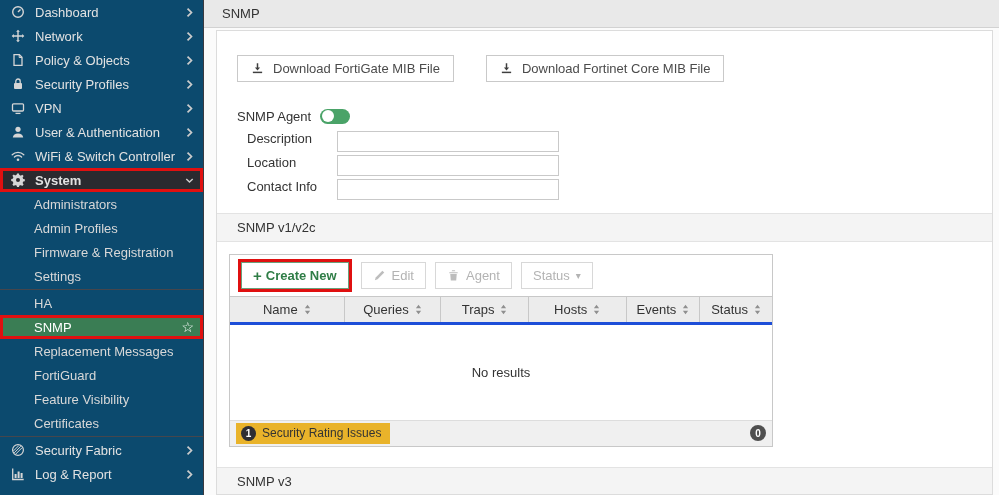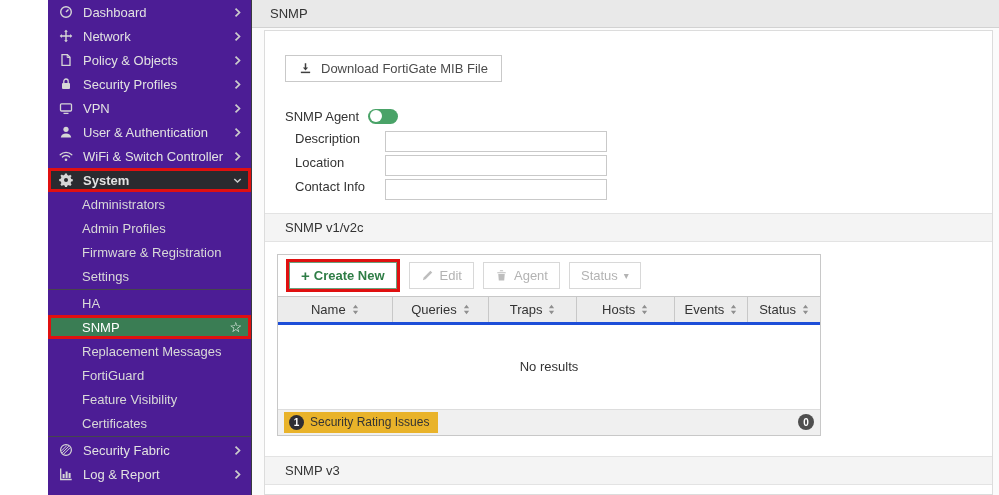--- a/index.html
+++ b/index.html
@@ -1,22 +1,22 @@
 <!DOCTYPE html>
 <html><head>
 <meta charset="utf-8">
 <style>
   * { box-sizing: border-box; }
   html,body { width:999px; height:495px; margin:0; overflow:hidden;
               font-family:"Liberation Sans", sans-serif; background:#fff; }
   body { display:flex; }
 
   
-  .sidebar { width:204px; min-width:204px; height:100%; background:#4c1d95; color:#e2e2e2;
-             font-size:13px; border-right:1px solid #3a3a40;margin-left:48px; }
+  .sidebar { width:204px; min-width:204px; height:100%; background:#0c4a6e; color:#e2e2e2;
+             font-size:13px; border-right:1px solid #3a3a40; }
   .sb-item { height:24px; display:flex; align-items:center; padding:0 9px; cursor:pointer; }
   .sb-item .ic { width:17px; height:15px; margin-right:9px; display:flex; align-items:center;
                  justify-content:center; color:#d6d6d6; flex-shrink:0; }
   .sb-item .ic svg { width:14px; height:14px; display:block; }
   .sb-item .lbl { flex:1; white-space:nowrap; overflow:hidden; }
   .sb-item .chev { color:#cccccc; display:flex; align-items:center; }
   .sb-item .chev svg { width:9px; height:11px; display:block; }
   .sb-item.sub { padding-left:34px; color:#d8d8d8; }
   .sb-item.bold { font-weight:bold; background:#2a2a2f; }
   .sb-item.selected { background:#3a7d54; color:#fff; }
@@ -63,21 +63,21 @@
   .caret { font-size:10px; }
 
   .thead { display:flex; background:#ececec; border-top:1px solid #c8c8c8; border-bottom:3px solid #1d4ed8; }
   .th { display:flex; align-items:center; justify-content:center; gap:6px; padding:5px 0;
         font-size:13px; color:#333; border-right:1px solid #c8c8c8; cursor:pointer; }
   .th:last-child { border-right:none; }
   .th svg { width:7px; height:11px; display:block; }
   .th:nth-child(1){width:115px}.th:nth-child(2){width:97px}.th:nth-child(3){width:88px}
   .th:nth-child(4){width:98px}.th:nth-child(5){width:74px}.th:nth-child(6){width:72px}
 
-  .tbody { height:84px; display:flex; align-items:center; justify-content:center;
+  .tbody { height:95px; display:flex; align-items:center; justify-content:center;
            font-size:13px; color:#333; }
   .tfoot { display:flex; align-items:center; justify-content:space-between;
            background:#f0f0f0; border-top:1px solid #ddd; padding:2px 6px; }
   .sec-badge { background:#e9b32a; color:#333; font-size:12px; padding:3px 9px 3px 5px;
                display:flex; align-items:center; gap:6px; cursor:pointer; }
   .num-dark { background:#2e2e33; color:#fff; border-radius:50%; width:15px; height:15px;
               display:flex; align-items:center; justify-content:center; font-size:10px; font-weight:bold; }
   .count-right { background:#4f4f4f; color:#fff; border-radius:50%; width:16px; height:16px;
                  display:flex; align-items:center; justify-content:center; font-size:10px; font-weight:bold; }
 
@@ -272,20 +272,29 @@
 
     <div class="btn-row">
       <button class="ghost-btn">
         <span class="ic">
             <svg viewBox="0 0 14 14">
               <path fill="currentColor" d="M6.2 1.3h1.6v4.6h2L7 9.2 4.2 5.9h2z"></path>
               <path fill="currentColor" d="M2 10.4h10V12H2z"></path>
             </svg>
           </span>
         <span>Download FortiGate MIB File</span>
+      </button>
+      <button class="ghost-btn">
+        <span class="ic">
+            <svg viewBox="0 0 14 14">
+              <path fill="currentColor" d="M6.2 1.3h1.6v4.6h2L7 9.2 4.2 5.9h2z"></path>
+              <path fill="currentColor" d="M2 10.4h10V12H2z"></path>
+            </svg>
+          </span>
+        <span>Download Fortinet Core MIB File</span>
       </button>
     </div>
 
 
     <div class="form-area">
       <div class="agent-row">
         <span>SNMP Agent</span>
         <div class="toggle">
             <div class="knob"></div>
           </div>

